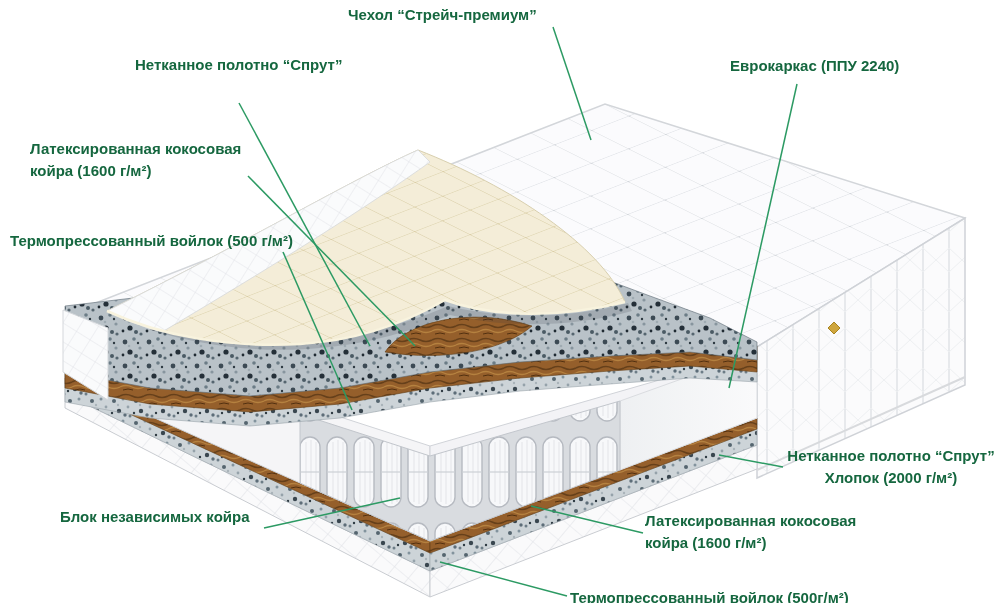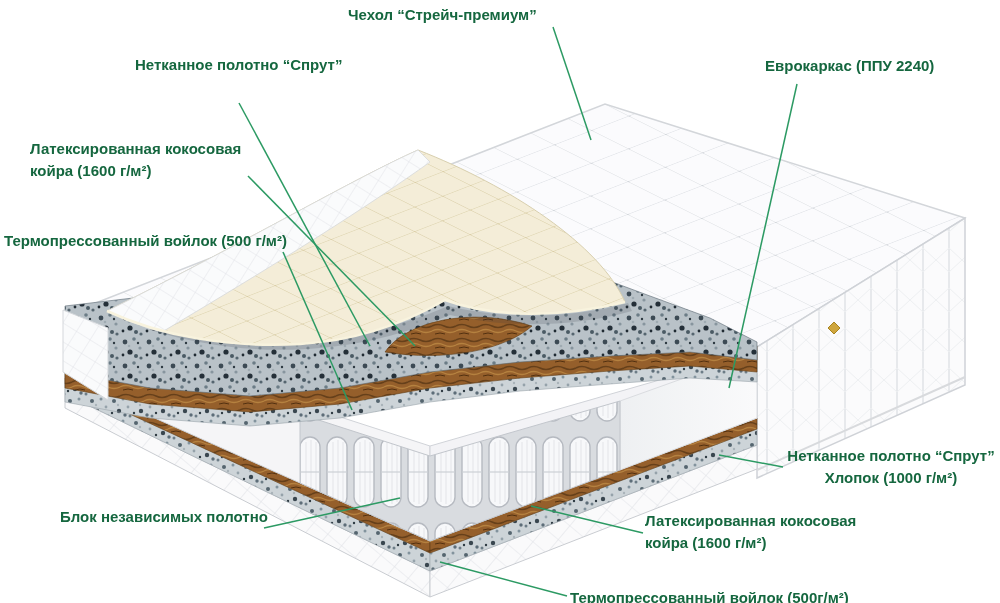--- a/index.html
+++ b/index.html
@@ -148,40 +148,40 @@
   </svg>
 
   <div class="label" style="left:348px;top:4px">
     <span>Чехол “Стрейч-премиум”</span>
   </div>
 
   <div class="label" style="left:135px;top:54px">
     <span>Нетканное полотно “Спрут”</span>
   </div>
 
-  <div class="label" style="left:765px;top:55px">
+  <div class="label" style="left:730px;top:55px">
     <span>Еврокаркас (ППУ 2240)</span>
   </div>
 
   <div class="label" style="left:30px;top:138px">
     <span>Латексированная кокосовая</span>
     <span>койра (1600 г/м²)</span>
   </div>
 
-  <div class="label" style="left:4px;top:230px">
+  <div class="label" style="left:10px;top:230px">
     <span>Термопрессованный войлок (500 г/м²)</span>
   </div>
 
   <div class="label center" style="left:785px;top:445px;width:212px">
     <span>Нетканное полотно “Спрут”</span>
-    <span>Хлопок (1000 г/м²)</span>
+    <span>Хлопок (2000 г/м²)</span>
   </div>
 
   <div class="label" style="left:60px;top:506px">
-    <span>Блок независимых полотно</span>
+    <span>Блок независимых койра</span>
   </div>
 
   <div class="label" style="left:645px;top:510px">
     <span>Латексированная кокосовая</span>
     <span>койра (1600 г/м²)</span>
   </div>
 
   <div class="label" style="left:570px;top:587px">
     <span>Термопрессованный войлок (500г/м²)</span>
   </div>

